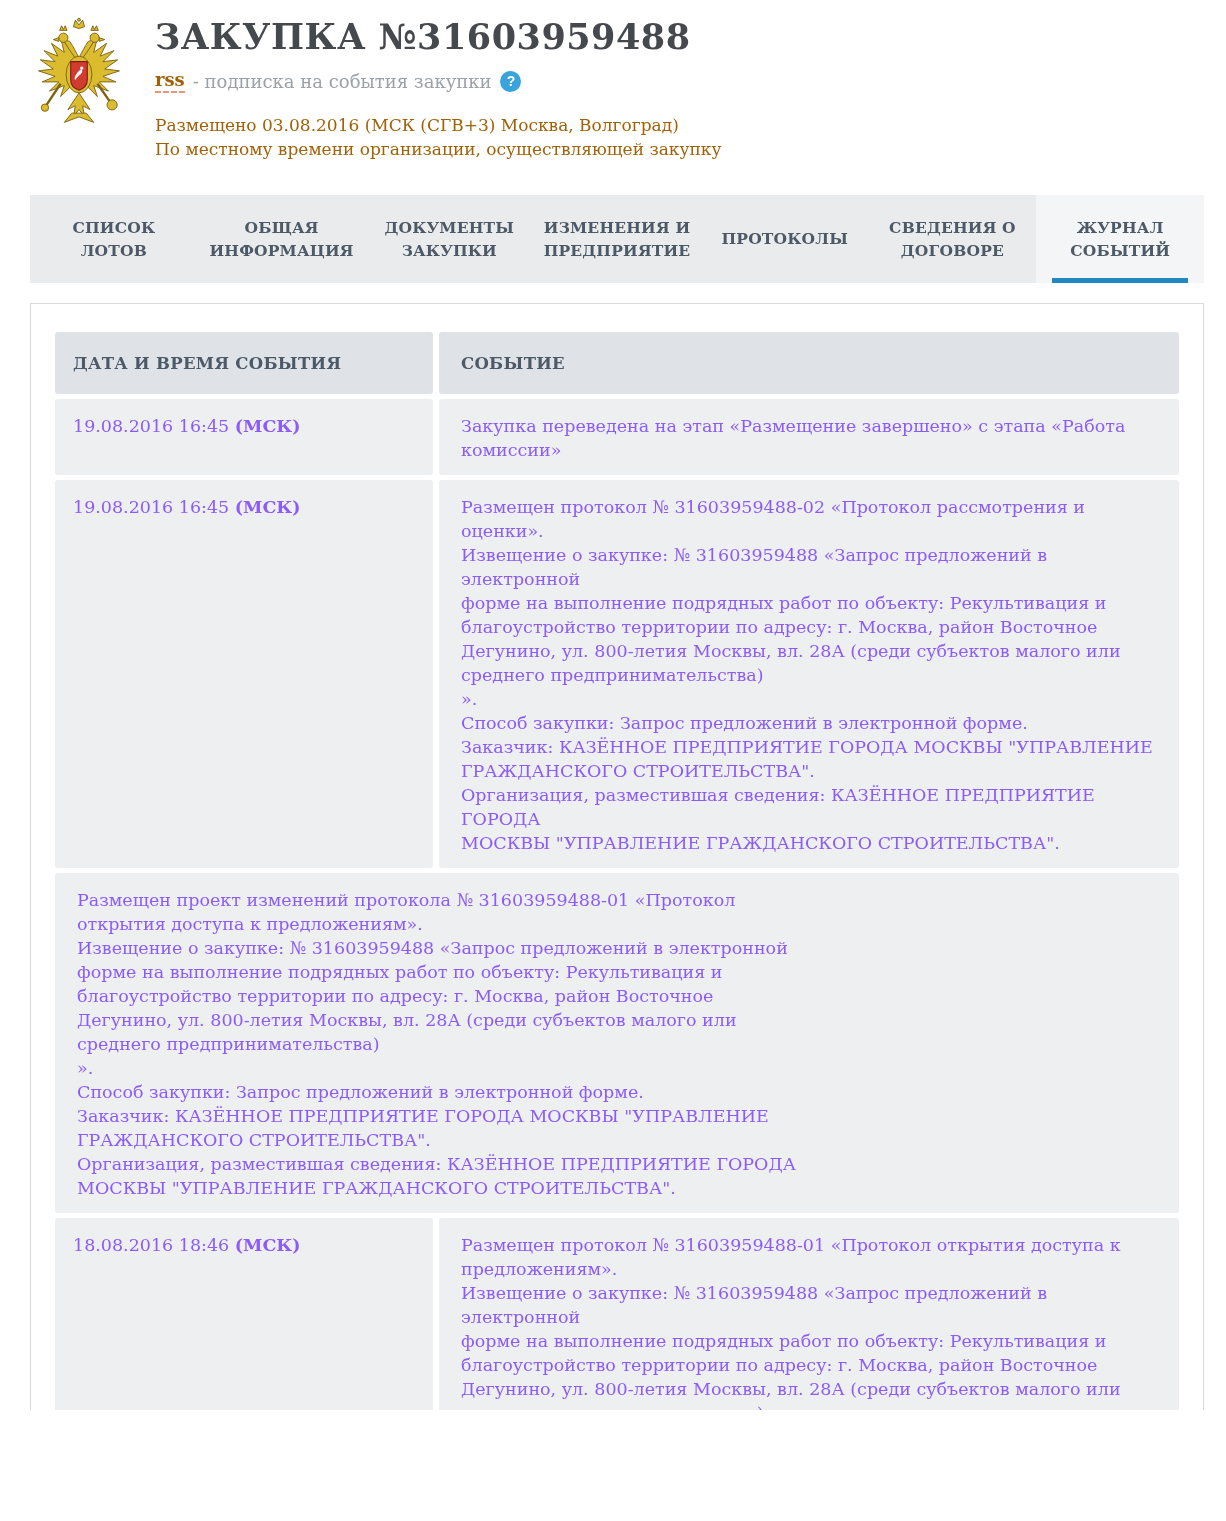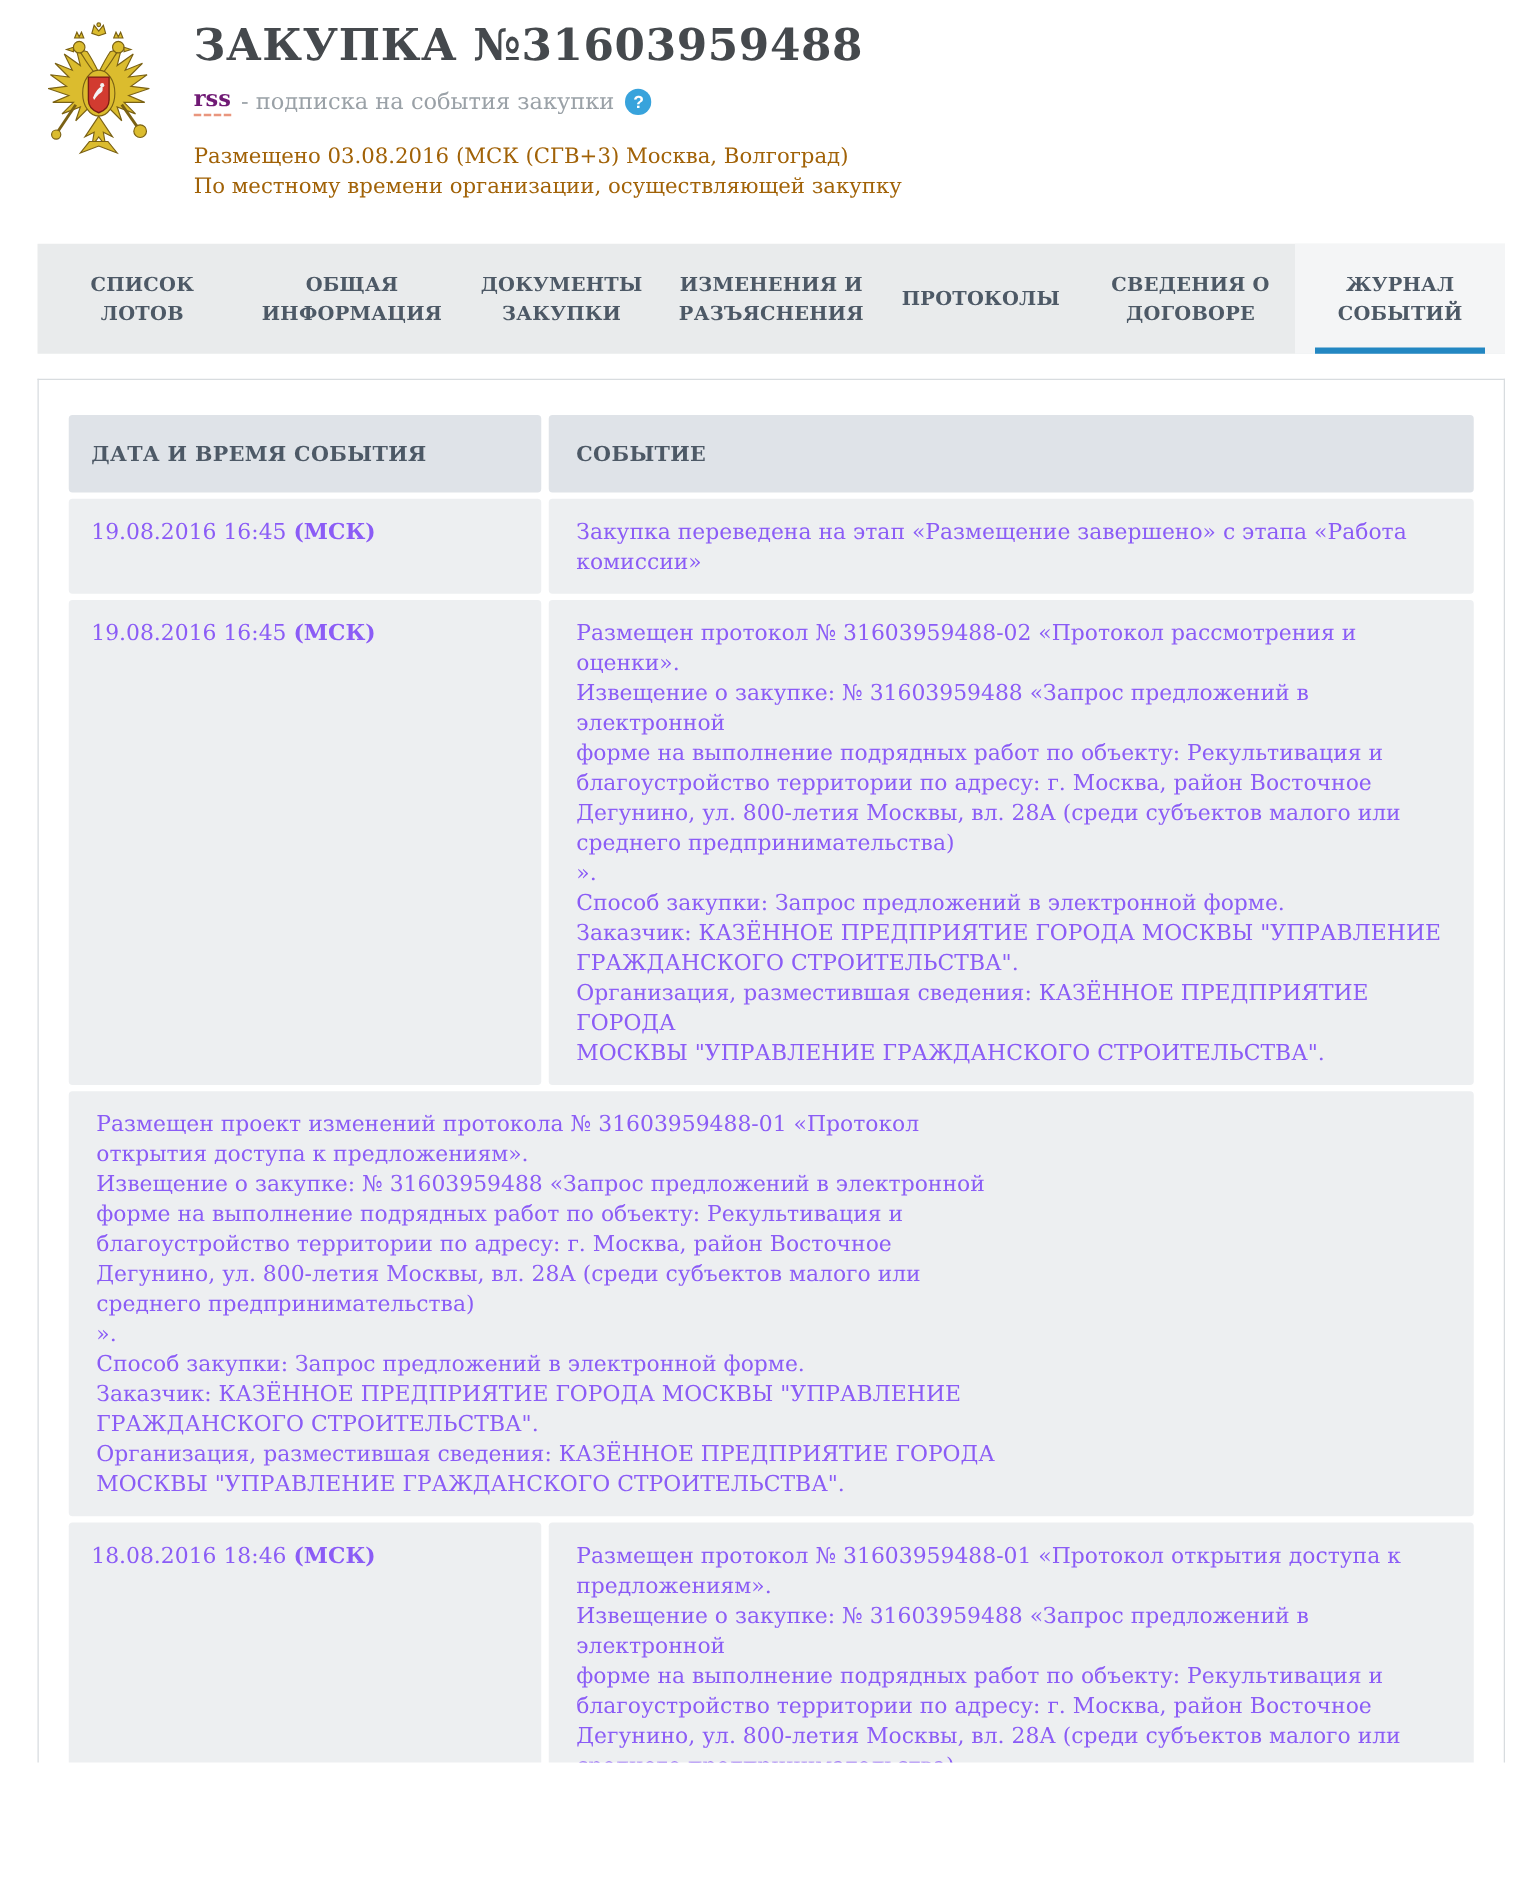--- a/index.html
+++ b/index.html
@@ -7,21 +7,21 @@
   body { font-family:"DejaVu Serif", serif; position:relative; }
 
   .page { position:relative; width:1226px; height:1410px; overflow:hidden; }
 
   
   .header { display:flex; padding:10px 0 0 33px; }
   .emblem { width:92px; height:118px; margin-top:6px; flex:none; }
   .header-text { margin-left:30px; padding-top:6px; }
   .page-title { font-size:35px; font-weight:bold; color:#45494d; letter-spacing:0.5px; margin-bottom:12px; }
   .rss-line { font-size:18px; color:#9aa1a7; margin-bottom:20px; display:flex; align-items:center; }
-  .rss-link { color:#701a75; font-weight:bold; border-bottom:2px dashed #e9967e; text-decoration:none; margin-right:8px; padding-bottom:1px; cursor:pointer; }
+  .rss-link { color:#a16207; font-weight:bold; border-bottom:2px dashed #e9967e; text-decoration:none; margin-right:8px; padding-bottom:1px; cursor:pointer; }
   .help-icon { display:inline-block; width:21px; height:21px; background:#38a3dc; color:#fff; border-radius:50%;
                text-align:center; line-height:21px; font-size:14px; font-weight:bold;
                font-family:"Liberation Sans", sans-serif; margin-left:9px; cursor:pointer; flex:none; }
   .posted { font-size:17px; color:#a16207; line-height:24px; }
 
   
   .tabbar { margin:34px 30px 0; width:1174px; height:88px; background:#e9ebec; display:flex; }
   .tab { flex:1 1 0; display:flex; align-items:center; justify-content:center; text-align:center;
          font-size:15.5px; font-weight:bold; color:#4d5966; white-space:pre-line; line-height:1.5;
          letter-spacing:0.2px; position:relative; cursor:pointer; padding:0 6px; }
@@ -109,21 +109,21 @@
       <div class="tab">
       <span>ОБЩАЯ
 ИНФОРМАЦИЯ</span>
     </div>
       <div class="tab">
       <span>ДОКУМЕНТЫ
 ЗАКУПКИ</span>
     </div>
       <div class="tab">
       <span>ИЗМЕНЕНИЯ И
-РАЗЪЯСНЕНИЯ</span>
+ПРЕДПРИЯТИЕ</span>
     </div>
       <div class="tab">
       <span>ПРОТОКОЛЫ</span>
     </div>
       <div class="tab">
       <span>СВЕДЕНИЯ О
 ДОГОВОРЕ</span>
     </div>
       <div class="tab active">
       <span>ЖУРНАЛ

